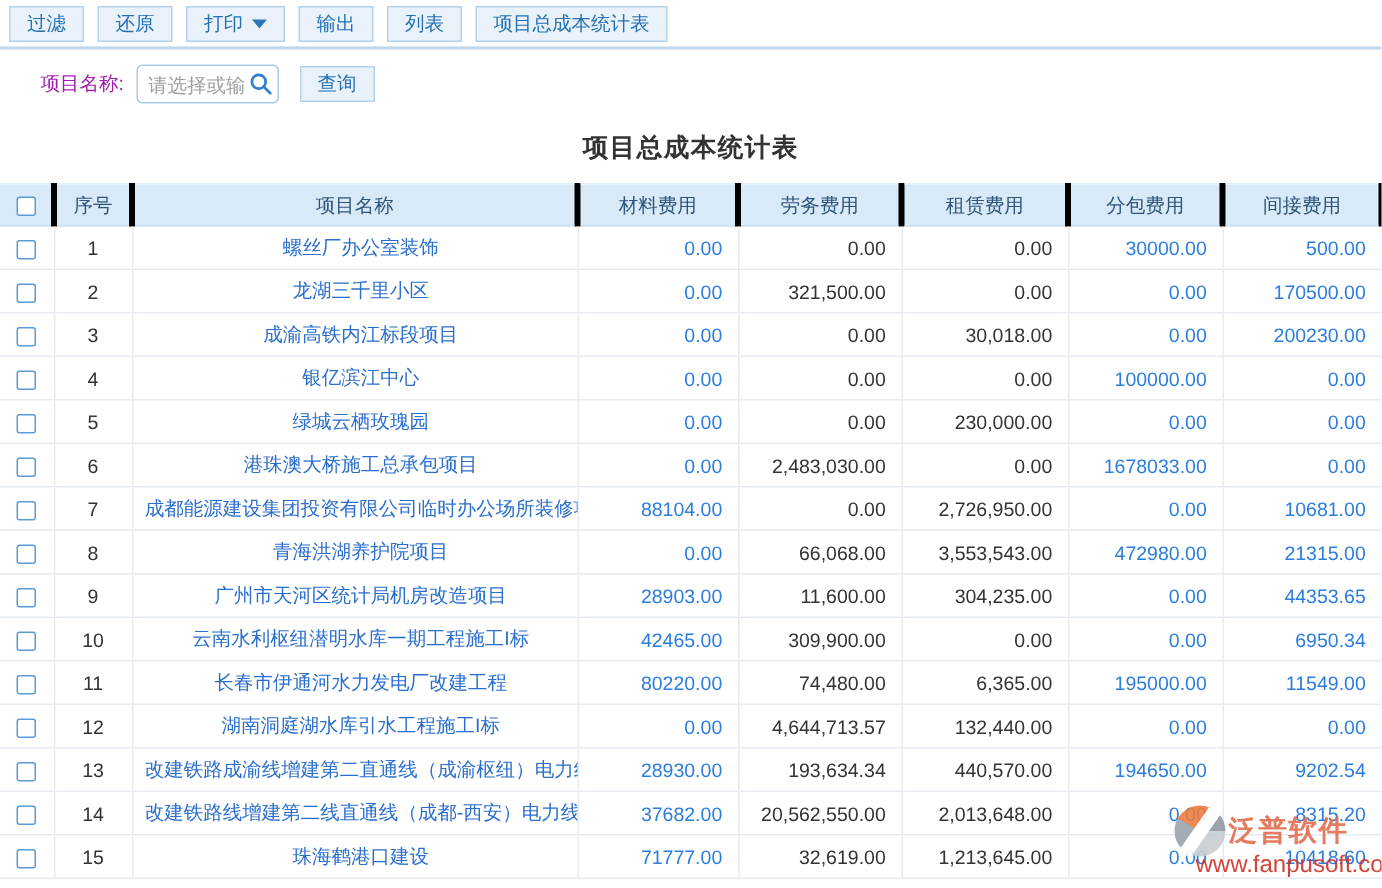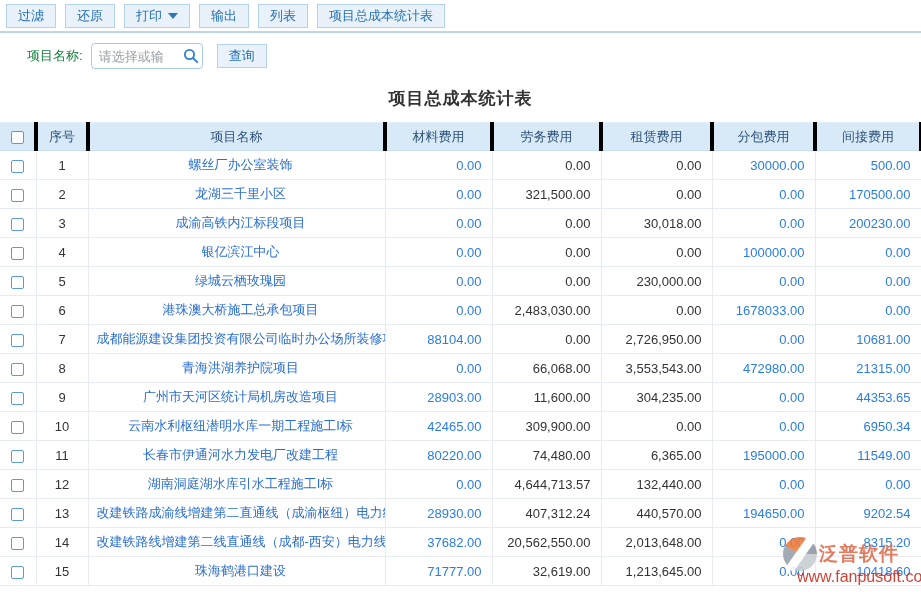--- a/index.html
+++ b/index.html
@@ -11,22 +11,22 @@
   .toolbar { height:33px; display:flex; align-items:center; gap:9px;
     padding:0 0 0 6px; border-bottom:2px solid #bcd6ec; background:#fff; }
   .tb-btn { display:inline-flex; align-items:center; gap:6px; height:24px;
     padding:0 11px; background:#e9f2fb; border:1px solid #b5d2ec; border-radius:0;
     color:#2470b3; font-size:13px; cursor:pointer; white-space:nowrap; }
   .caret { width:0; height:0; border-left:5px solid transparent;
     border-right:5px solid transparent; border-top:6px solid #2e76b8; display:inline-block; }
 
   
   .filterbar { height:46px; display:flex; align-items:center; padding-left:27px; }
-  .filter-label { color:#15803d; margin-right:8px; }
-  .search-box { position:relative; width:112px; height:26px; margin-right:14px; }
+  .filter-label { color:#a21caf; margin-right:8px; }
+  .search-box { position:relative; width:95px; height:26px; margin-right:14px; }
   .search-box input { width:100%; height:100%; border:1px solid #a9c9e8; border-radius:4px;
     padding:0 22px 0 7px; font-size:13px; color:#333; outline:none;
     font-family:"Liberation Sans","DejaVu Sans",sans-serif; }
   .search-box input::placeholder { color:#9aa0a6; }
   .search-icon { position:absolute; right:4px; top:5px; width:16px; height:16px; }
 
   
   .page-title { text-align:center; font-size:17px; font-weight:bold; color:#333;
     padding:8px 0 12px 0; letter-spacing:1px; }
 
@@ -234,21 +234,21 @@
         <td class="al-r t-dark">4,644,713.57</td>
         <td class="al-r t-dark">132,440.00</td>
         <td class="al-r t-blue">0.00</td>
         <td class="al-r t-blue">0.00</td>
       </tr>
       <tr>
         <td class="c-check"><span class="cbx"></span></td>
         <td class="al-c t-dark">13</td>
         <td class="al-l t-link">改建铁路成渝线增建第二直通线（成渝枢纽）电力线路</td>
         <td class="al-r t-blue">28930.00</td>
-        <td class="al-r t-dark">407,312.24</td>
+        <td class="al-r t-dark">193,634.34</td>
         <td class="al-r t-dark">440,570.00</td>
         <td class="al-r t-blue">194650.00</td>
         <td class="al-r t-blue">9202.54</td>
       </tr>
       <tr>
         <td class="c-check"><span class="cbx"></span></td>
         <td class="al-c t-dark">14</td>
         <td class="al-l t-link">改建铁路线增建第二线直通线（成都-西安）电力线路</td>
         <td class="al-r t-blue">37682.00</td>
         <td class="al-r t-dark">20,562,550.00</td>

